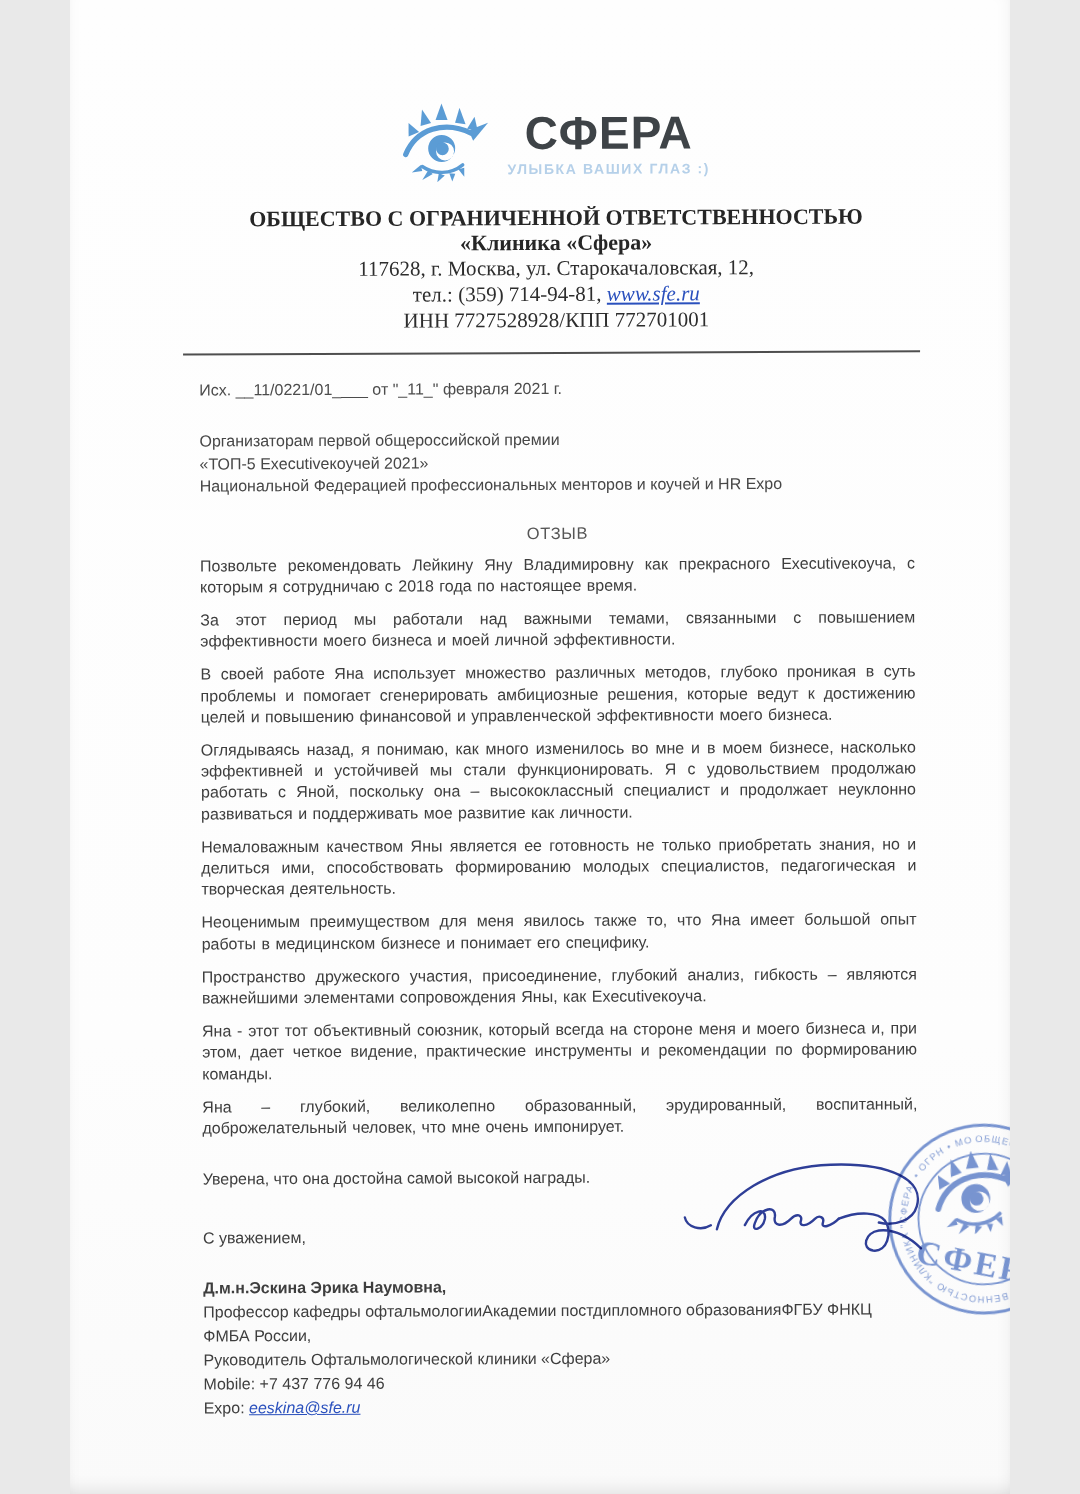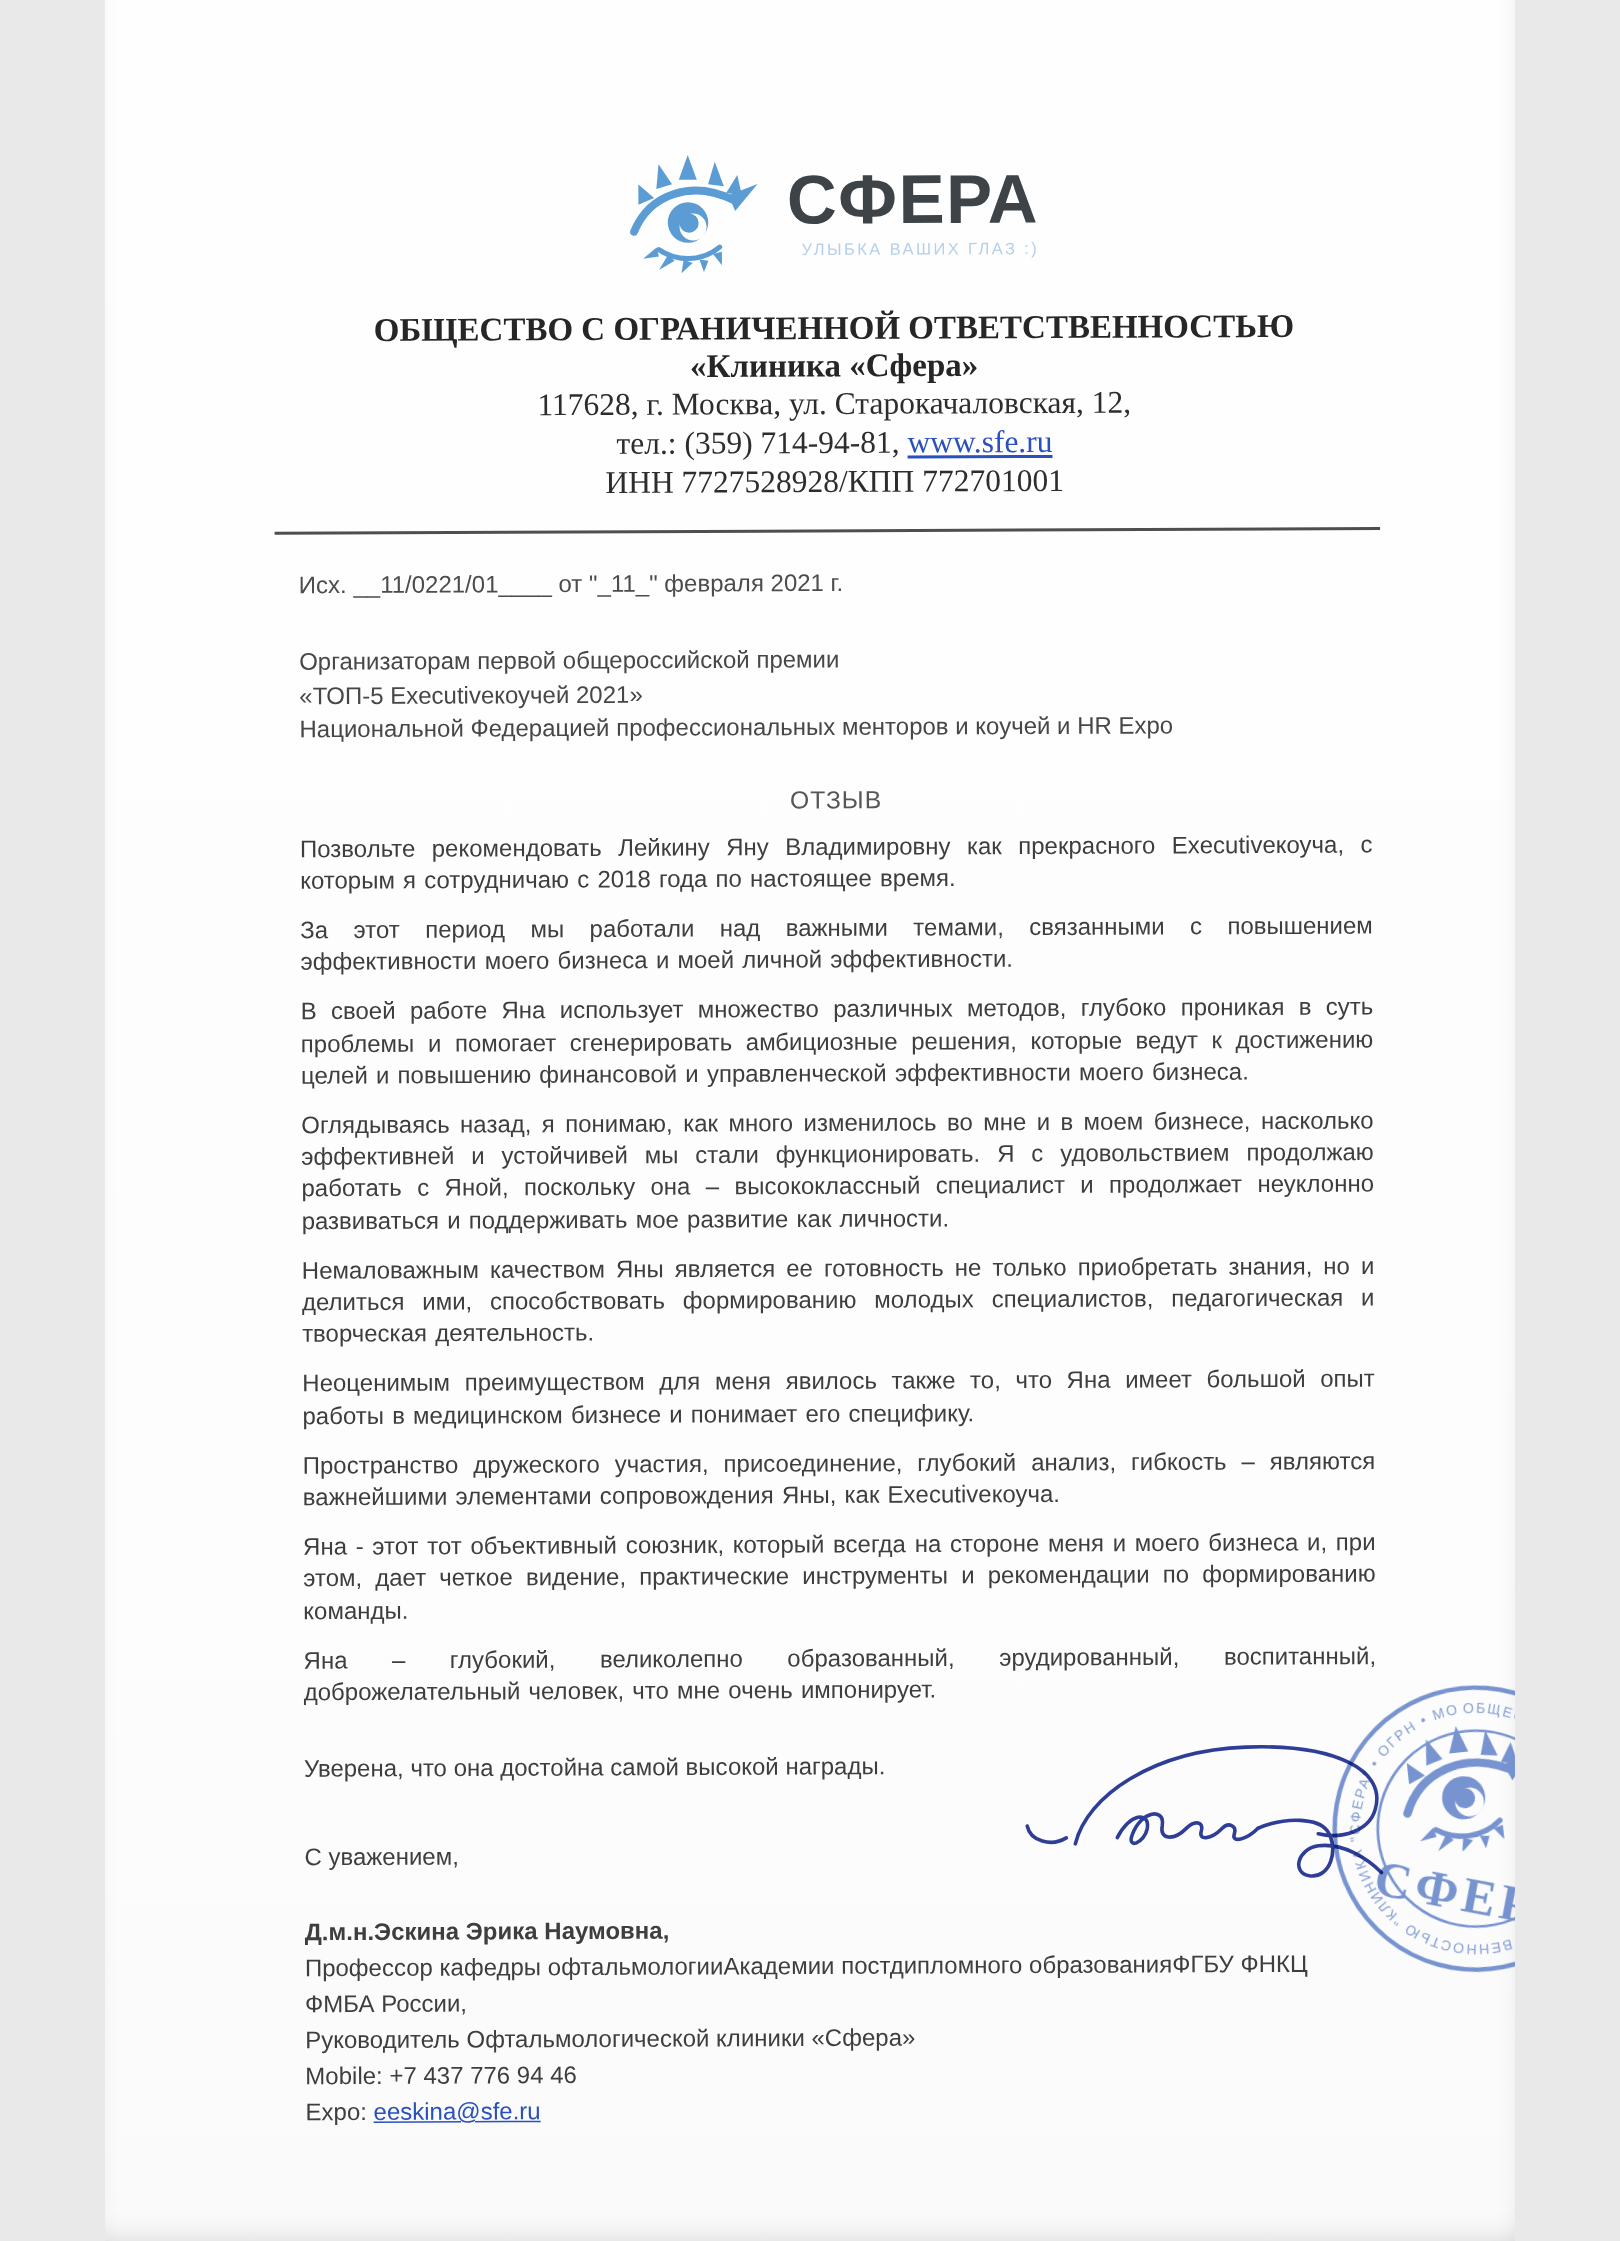--- a/index.html
+++ b/index.html
@@ -17,26 +17,26 @@
   }
   .rot{transform:rotate(-0.25deg);transform-origin:50% 40%;}
   .content{padding:96px 95px 0 130px;}
 
   
   .letterhead{text-align:center;}
   .logo-row{display:inline-flex;align-items:flex-start;gap:16px;}
   .eye-icon{width:90px;height:92px;color:#5b9cd5;}
   .logo-text{display:flex;flex-direction:column;align-items:center;padding-top:14px;}
   .brand{font-size:46px;font-weight:bold;letter-spacing:1px;color:#3e4347;line-height:1;}
-  .tagline{font-size:11px;letter-spacing:1.6px;color:#b5d0e9;margin-top:5px;align-self:flex-end;}
+  .tagline{font-size:14px;letter-spacing:1.6px;color:#b5d0e9;margin-top:5px;align-self:flex-end;font-weight:bold;}
   .org{font-family:"Liberation Serif",serif;}
   .org-bold{font-weight:bold;font-size:22px;line-height:25px;color:#262626;}
   .org-reg{font-size:21px;line-height:26px;color:#2d2d2d;}
   .org-first{margin-top:13px;}
-  a.doc-link{color:#2a50bd;text-decoration:underline;}
+  a.doc-link{color:#2a50bd;text-decoration:underline;font-style:italic;}
 
   hr.rule{border:none;border-top:2px solid #4e4e4e;margin:19px -6px 0 -16px;}
 
   .ref{margin-top:26px;font-size:16px;color:#4c4c4c;}
   .recipient{margin-top:31px;font-size:16px;line-height:22.5px;color:#474747;}
   .title{margin:27px 0 0 0;text-align:center;font-size:16.5px;font-weight:normal;
          letter-spacing:.6px;color:#565656;}
   .body-text{margin-top:11px;}
   .body-text p{margin:0 0 12px 0;font-size:16px;line-height:21.2px;
                text-align:justify;color:#3e3e3e;word-spacing:1px;}

